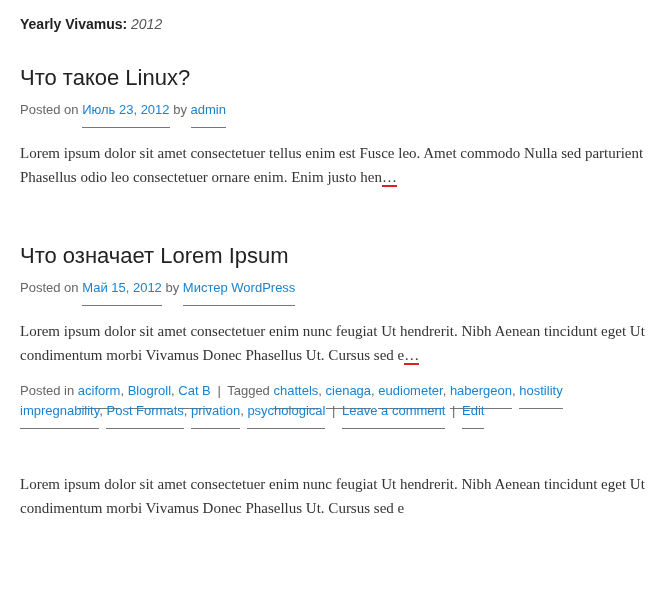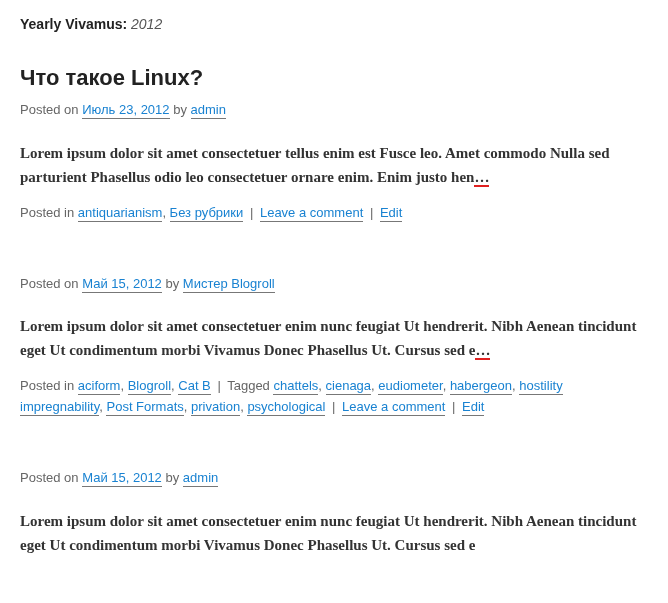--- a/index.html
+++ b/index.html
@@ -23,49 +23,48 @@
     font-style: italic;
     font-weight: normal;
     color: #555;
     text-align: right;
   }
   .post {
     margin-bottom: 50px;
   }
   .post h2 {
     font-size: 22px;
-    font-weight: bold;
+    font-weight: normal;
     margin: 0 0 6px 0;
     color: #222;
   }
   .post h2 a {
     color: #222;
     text-decoration: none;
   }
   .meta, .footer-meta {
     font-size: 13px;
     color: #666;
     line-height: 1.6;
   }
   .meta {
     margin-bottom: 20px;
   }
   .meta a, .footer-meta a {
     color: #1982d1;
     text-decoration: none;
     border-bottom: 1px solid #777;
-    padding-bottom: 1px;
+    padding-bottom: 10px;
   }
   .excerpt {
     font-size: 15px;
     color: #333;
     line-height: 1.6;
     margin-bottom: 14px;
     font-family: Georgia, "Times New Roman", serif;
-    font-weight: bold;
   }
   .more-wrap {
     border-bottom: 2px solid #e02020;
     padding-bottom: 0px;
     display: inline;
   }
   .more {
     color: #333;
     text-decoration: none;
   }
@@ -83,24 +82,23 @@
 <h1 class="archives-title">
   <span>Yearly Vivamus:</span>
   <span class="year">2012</span>
 </h1>
 
 <div id="posts-container">
     <article class="post">
       <h2><a href="#">Что такое Linux?</a></h2>
       <div class="meta"><span>Posted on</span> <a href="#">Июль 23, 2012</a> <span>by</span> <a href="#">admin</a></div>
       <div class="excerpt"><span>Lorem ipsum dolor sit amet consectetuer tellus enim est Fusce leo. Amet commodo Nulla sed parturient Phasellus odio leo consectetuer ornare enim. Enim justo hen</span><span class="more-wrap"><a class="more" href="#">…</a></span></div>
-      <div class="footer-meta"><span>Posted in</span> <a href="#">antiquarianism</a>, <a href="#">Без рубрики</a> <span class="sep">|</span> <a href="#">Leave a comment</a> <span class="sep">|</span> <a href="#">Edit</a></div>
     </article>
     <article class="post">
-      <div class="meta"><span>Posted on</span> <a href="#">Май 15, 2012</a> <span>by</span> <a href="#">Мистер Blogroll</a></div>
+      <h2><a href="#">Что означает Lorem Ipsum</a></h2>
+      <div class="meta"><span>Posted on</span> <a href="#">Май 15, 2012</a> <span>by</span> <a href="#">Мистер WordPress</a></div>
       <div class="excerpt"><span>Lorem ipsum dolor sit amet consectetuer enim nunc feugiat Ut hendrerit. Nibh Aenean tincidunt eget Ut condimentum morbi Vivamus Donec Phasellus Ut. Cursus sed e</span><span class="more-wrap"><a class="more" href="#">…</a></span></div>
       <div class="footer-meta"><span>Posted in</span> <a href="#">aciform</a>, <a href="#">Blogroll</a>, <a href="#">Cat B</a> <span class="sep">|</span> <span>Tagged</span> <a href="#">chattels</a>, <a href="#">cienaga</a>, <a href="#">eudiometer</a>, <a href="#">habergeon</a>, <a href="#">hostility impregnability</a>, <a href="#">Post Formats</a>, <a href="#">privation</a>, <a href="#">psychological</a> <span class="sep">|</span> <a href="#">Leave a comment</a> <span class="sep">|</span> <a href="#">Edit</a></div>
     </article>
     <article class="post">
-      <div class="meta"><span>Posted on</span> <a href="#">Май 15, 2012</a> <span>by</span> <a href="#">admin</a></div>
       <div class="excerpt"><span>Lorem ipsum dolor sit amet consectetuer enim nunc feugiat Ut hendrerit. Nibh Aenean tincidunt eget Ut condimentum morbi Vivamus Donec Phasellus Ut. Cursus sed e</span></div>
     </article>
   </div>
 
 </body></html>

